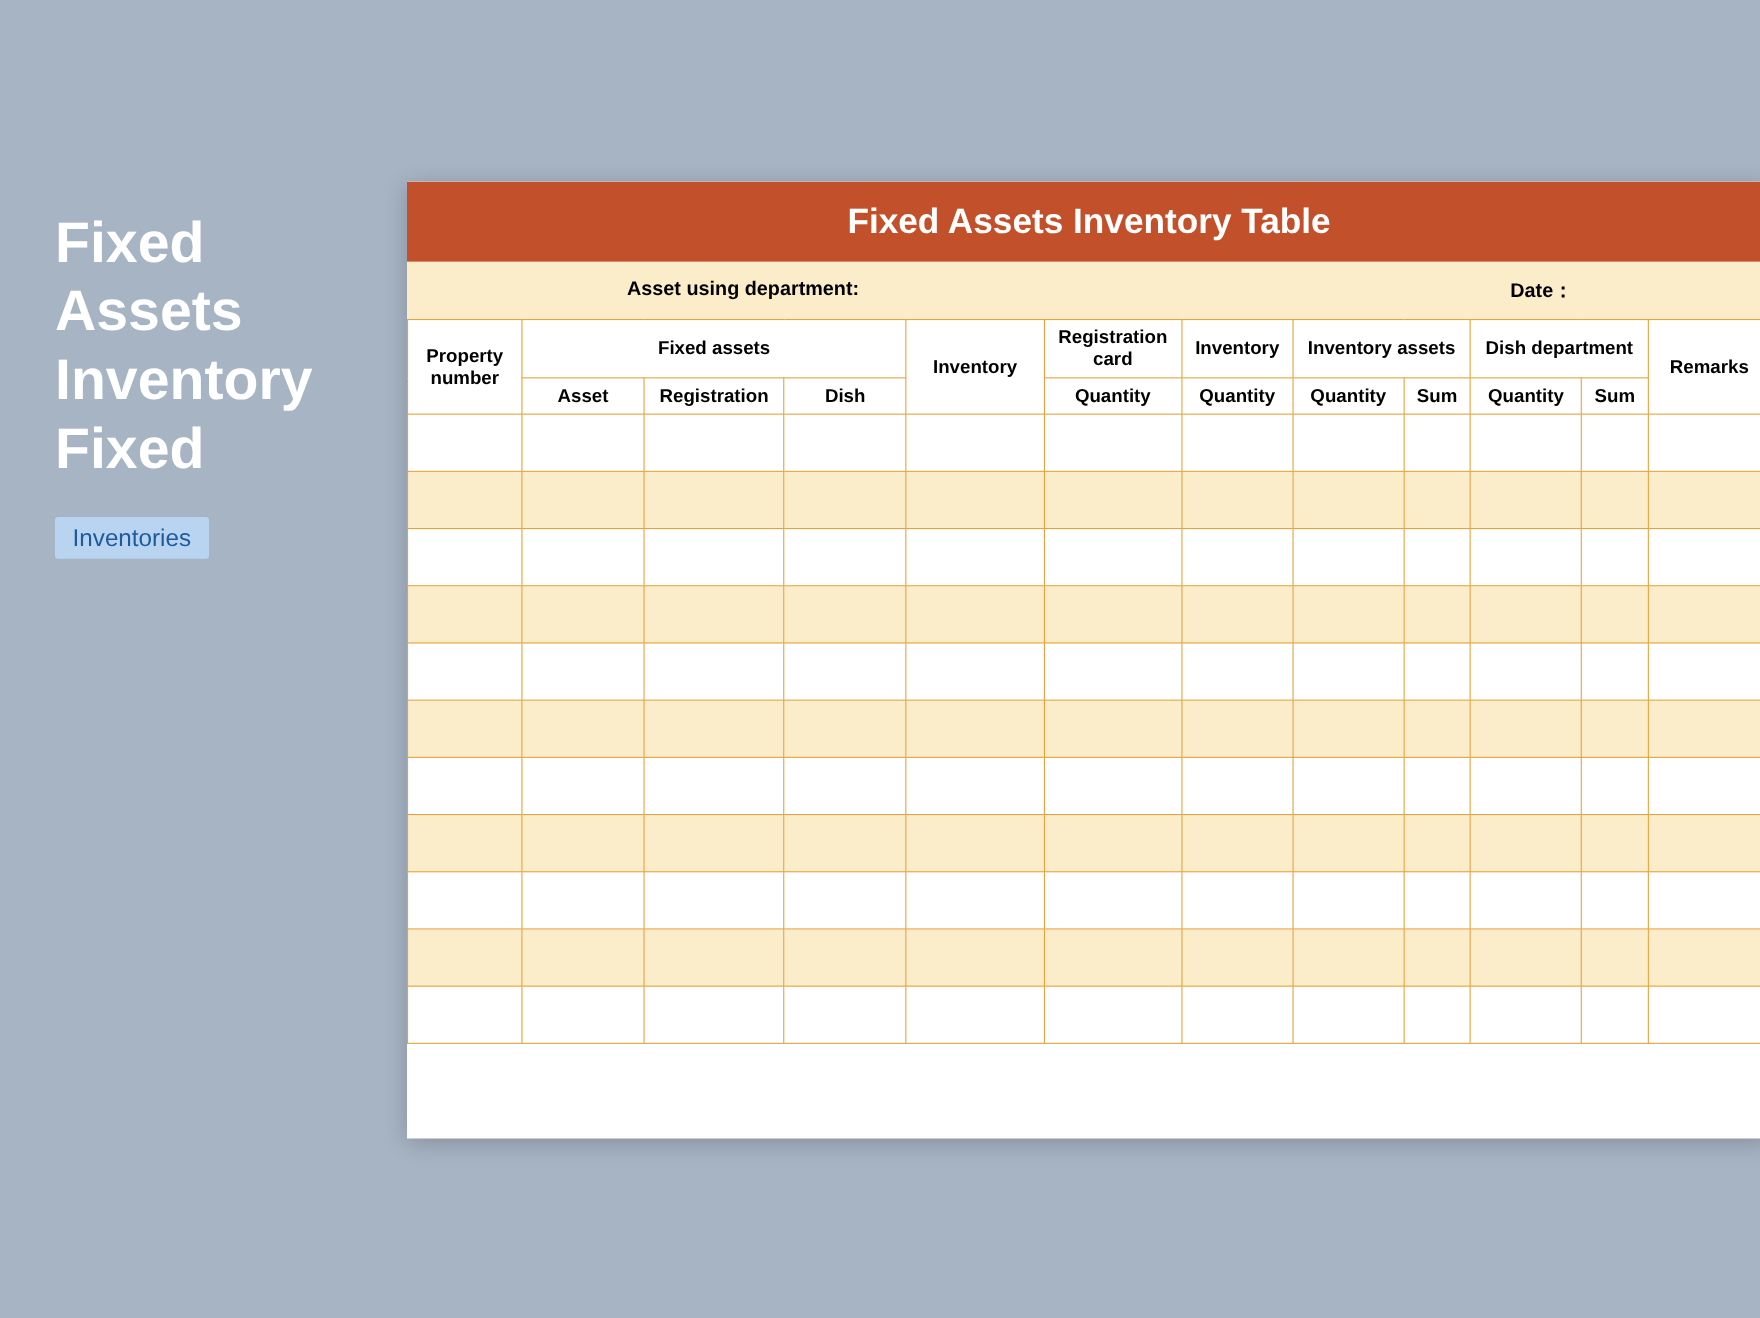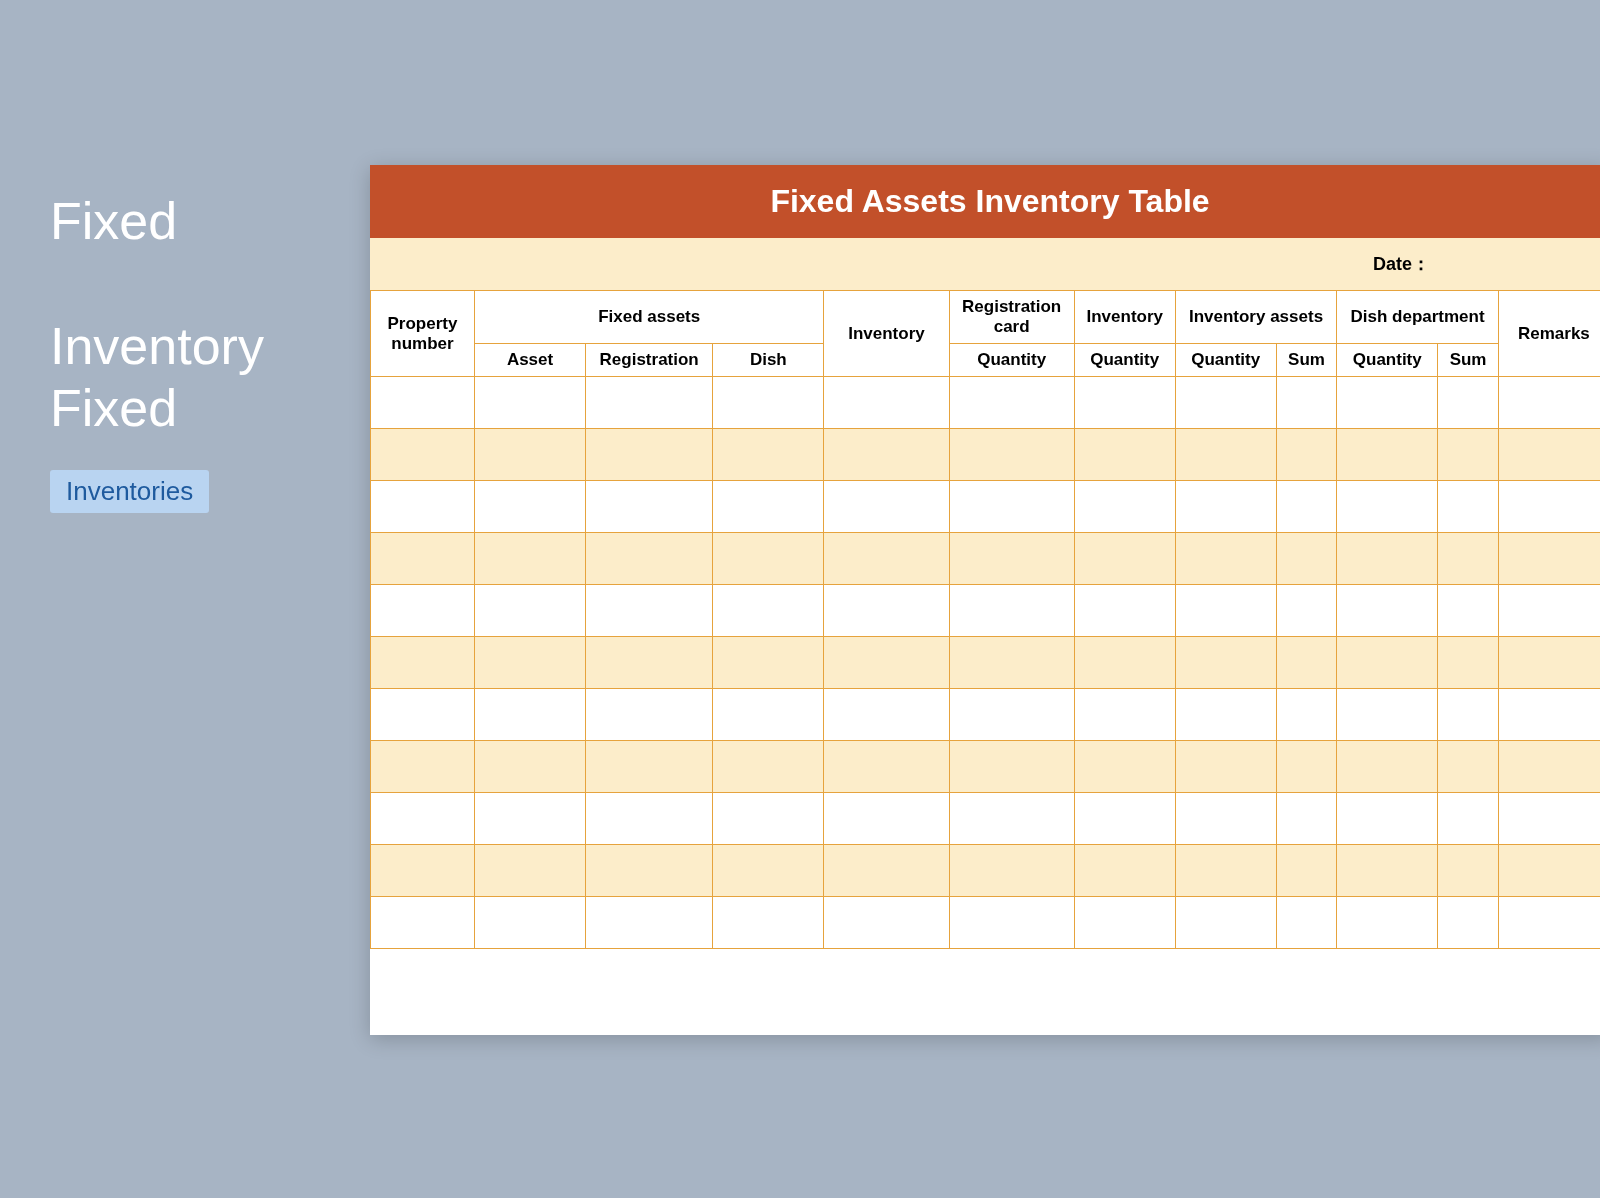--- a/index.html
+++ b/index.html
@@ -17,30 +17,30 @@
     }
     .sidebar {
       position: absolute;
       left: 50px;
       top: 190px;
       width: 260px;
     }
     .sidebar-title {
       color: white;
       font-size: 52px;
-      font-weight: normal;
+      font-weight: bold;
       line-height: 1.2;
       margin-bottom: 30px;
     }
     .sidebar-tag {
       display: inline-block;
       background-color: #b9d4f1;
       color: #1e5a9e;
       padding: 6px 16px;
-      font-size: 26px;
+      font-size: 22px;
       font-weight: 500;
       border-radius: 3px;
     }
     .sheet-container {
       position: absolute;
       left: 370px;
       top: 165px;
       width: 1240px;
       height: 870px;
       background-color: white;
@@ -105,30 +105,31 @@
     .col-def-qty { width: 100px; }
     .col-def-sum { width: 60px; }
     .col-remarks { width: 110px; }
   </style>
 </head>
 <body>
 
 <div class="sidebar">
   <div class="sidebar-title">
     <span>Fixed</span><br>
-    <br>
+    <span>Assets</span><br>
     <span>Inventory</span><br>
     <span>Fixed</span>
   </div>
   <div class="sidebar-tag">Inventories</div>
 </div>
 
 <div class="sheet-container">
   <div class="sheet-title">Fixed Assets Inventory Table</div>
   <div class="meta-row">
+    <div class="meta-left">Asset using department:</div>
     <div class="meta-right">Date：</div>
   </div>
   <table class="asset-table">
     <colgroup>
       <col class="col-propnum">
       <col class="col-name">
       <col class="col-spec">
       <col class="col-label">
       <col class="col-dept">
       <col class="col-regcard">

